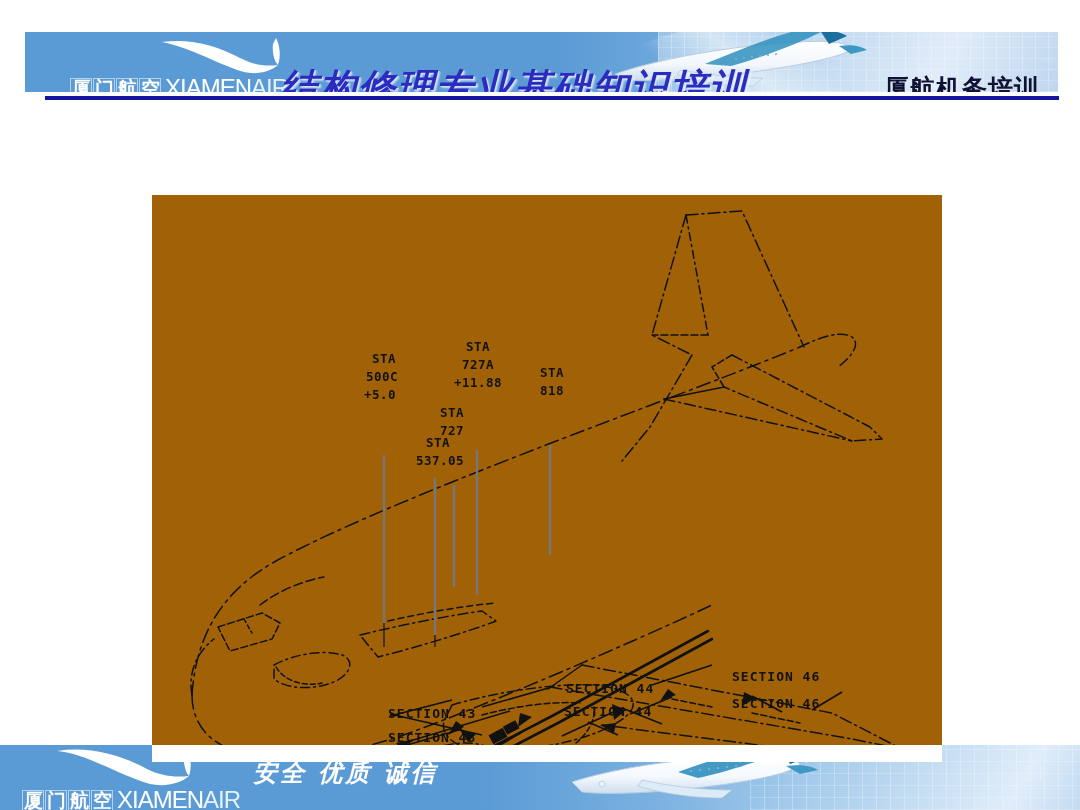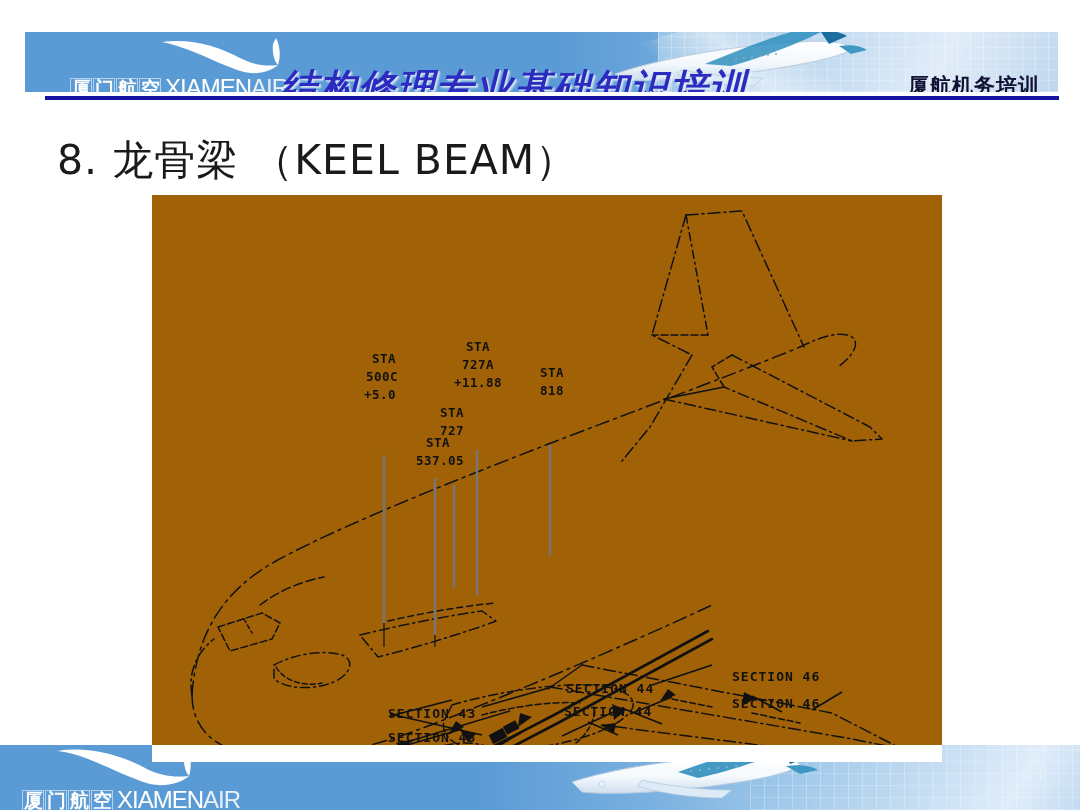--- a/index.html
+++ b/index.html
@@ -53,21 +53,21 @@
     display:flex; align-items:center; justify-content:flex-start;
     font-family:"DejaVu Sans","Liberation Sans",sans-serif;
     font-size:37px; font-weight:bold; color:#2b2bc0; letter-spacing:2px;
     font-style:italic;
     text-shadow:1px 1px 0 #cfe0f5, 2px 2px 2px rgba(255,255,255,.7);
     white-space:nowrap; z-index:6;
   }
   .hdr-badge{
     position:absolute; right:18px; top:40px;
     font-family:"DejaVu Sans","Liberation Sans",sans-serif;
-    font-size:21px; font-weight:bold; color:#111133; letter-spacing:1px;
+    font-size:25px; font-weight:bold; color:#111133; letter-spacing:1px;
     z-index:6; white-space:nowrap;
   }
   .hdr-rule{
     position:absolute; left:45px; top:96px; width:1014px; height:4px; background:#1414a0;
   }
 
   
   .slide-title{
     position:absolute; left:57px; top:133px;
     font-family:"DejaVu Sans","Liberation Sans",sans-serif;
@@ -160,21 +160,20 @@
         <rect x="182" y="24" width="2" height="2"></rect>
           <rect x="190" y="23" width="2" height="2"></rect>
       </g>
     </svg>
 
     <div class="hdr-title">结构修理专业基础知识培训</div>
     <div class="hdr-badge">厦航机务培训</div>
   </div>
   <div class="hdr-rule"></div>
 
-  <div class="slide-title">8. 龙骨梁 （KEEL BEAM）</div>
 
   <div class="diagram">
     <svg viewBox="0 0 790 565">
       <g fill="none" stroke="#111" stroke-width="1.5" stroke-linecap="round" stroke-linejoin="round">
 
         <path d="M40 500 C44 440 70 396 124 366 C186 332 300 286 420 240 C520 202 600 172 648 152" stroke-dasharray="14 5 3 5"></path>
 
         <path d="M40 500 C40 528 56 548 88 558 C130 570 200 560 268 534 C348 504 470 452 560 410" stroke-dasharray="14 5 3 5"></path>
 
         <path d="M40 500 C36 478 44 458 62 444" stroke-dasharray="10 4 2 4"></path>
@@ -339,16 +338,17 @@
     <g fill="#93acc2" opacity=".85">
       <rect x="140" y="22" width="2" height="2"></rect>
         <rect x="149" y="21" width="2" height="2"></rect>
       <rect x="158" y="20" width="2" height="2"></rect>
         <rect x="167" y="19" width="2" height="2"></rect>
       <rect x="176" y="18" width="2" height="2"></rect>
         <rect x="185" y="17" width="2" height="2"></rect>
     </g>
   </svg>
 
+  <div class="ftr-slogan">安全 优质 诚信</div>
   <div class="page-no">21</div>
 
   <div style="position:absolute; left:152px; top:745px; width:790px; height:17px; background:#fff; z-index:4;"></div>
 </div>
 
 </body></html>

